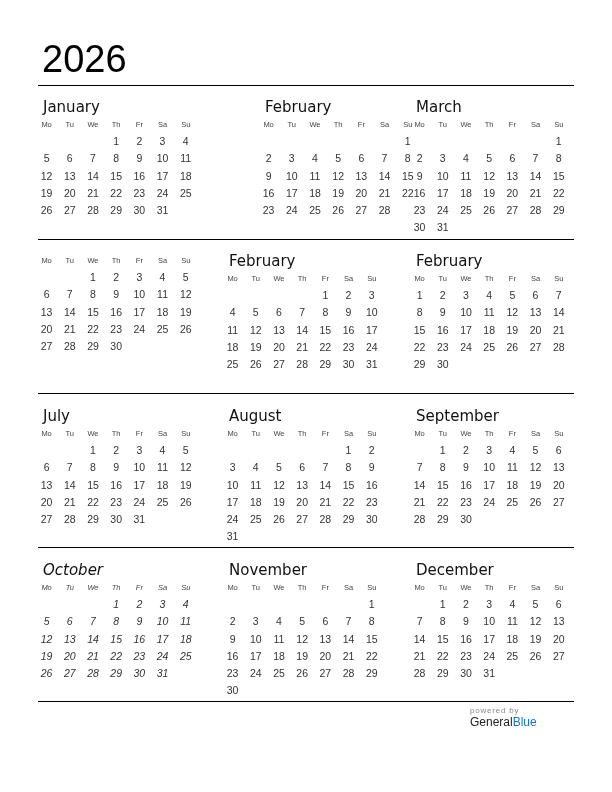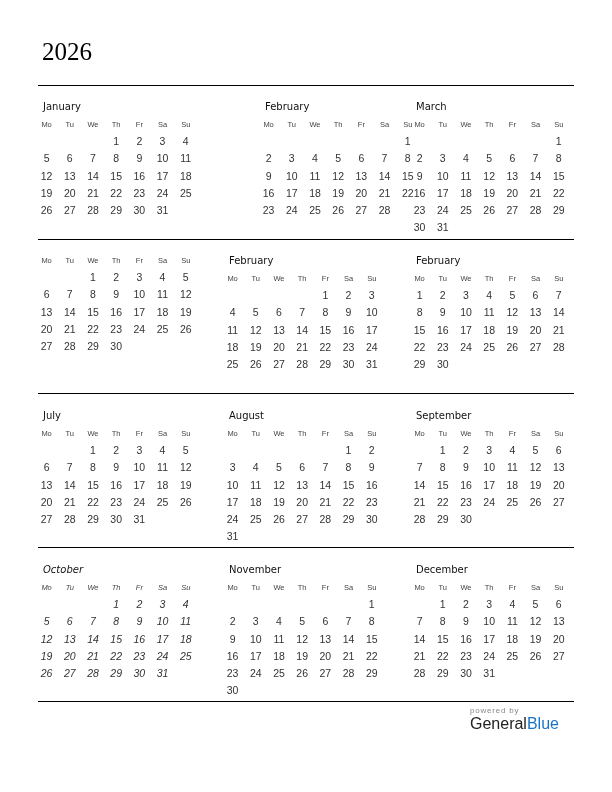--- a/index.html
+++ b/index.html
@@ -1,29 +1,29 @@
 <!DOCTYPE html>
 <html><head>
 <meta charset="utf-8">
 <style>
   html, body { margin: 0; padding: 0; background: #ffffff; }
   body { width: 612px; height: 792px; position: relative; overflow: hidden;
          font-family: "Liberation Sans", "DejaVu Sans", sans-serif; color: #222; }
-  .year { position: absolute; left: 42px; top: 38px; font-size: 25px; color: #000;
-          font-family: Liberation Serif, serif; letter-spacing: 0px; }
+  .year { position: absolute; left: 42px; top: 38px; font-size: 38px; color: #000;
+          font-family: Liberation Sans, sans-serif; letter-spacing: 0px; }
   .rule { position: absolute; left: 38px; width: 536px; height: 1px; background: #000; }
   .month { position: absolute; width: 160px; }
-  .month-name { font-size: 10px; color: #111; height: 18px; line-height: 18px;
+  .month-name { font-size: 15px; color: #111; height: 18px; line-height: 18px;
                 font-family: "DejaVu Sans", "Liberation Sans", sans-serif; }
   .grid { display: grid; grid-template-columns: repeat(7, 23.2px); margin-left: -8px; }
   .dow { font-size: 7.5px; color: #444; text-align: center; height: 17px; line-height: 17px; }
   .day { font-size: 10.5px; color: #333; text-align: center; height: 17.3px; line-height: 17.3px; }
   .footer { position: absolute; left: 470px; top: 706px; width: 110px; text-align: left; }
   .powered { font-size: 8px; color: #888; letter-spacing: 0.8px; }
-  .brand { font-size: 16px; color: #222; margin-top: 0px; }
+  .brand { font-size: 12px; color: #222; margin-top: 0px; }
   .brand .blue { color: #1a73c8; }
 </style>
 </head>
 <body>
 
 <div class="year">2026</div>
 
 <div class="rule" style="top:85px"></div>
 <div class="rule" style="top:239px"></div>
 <div class="rule" style="top:393px"></div>

